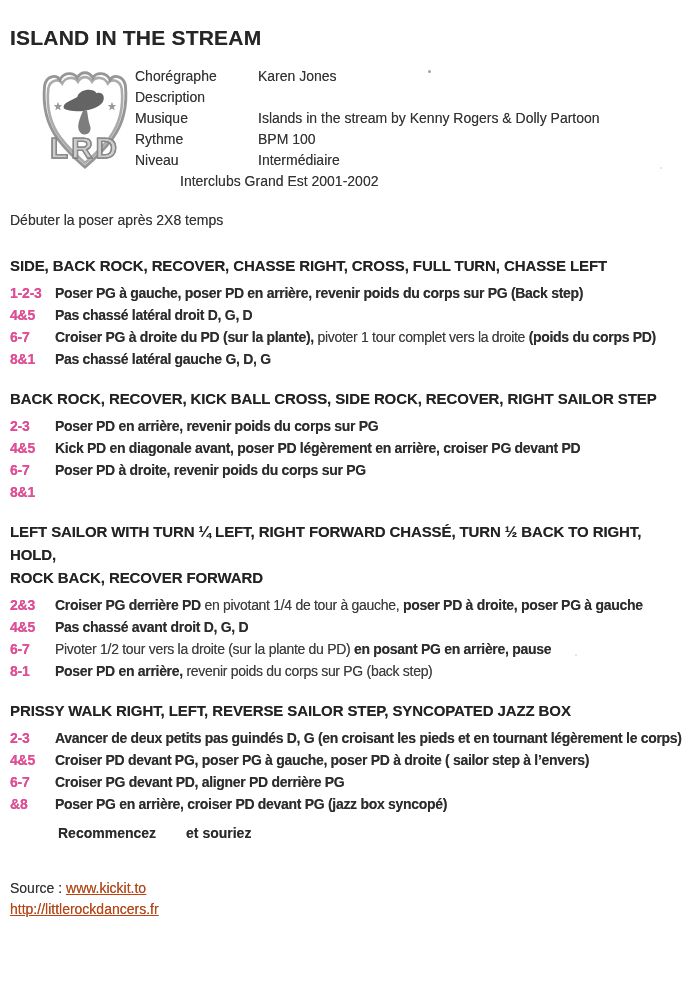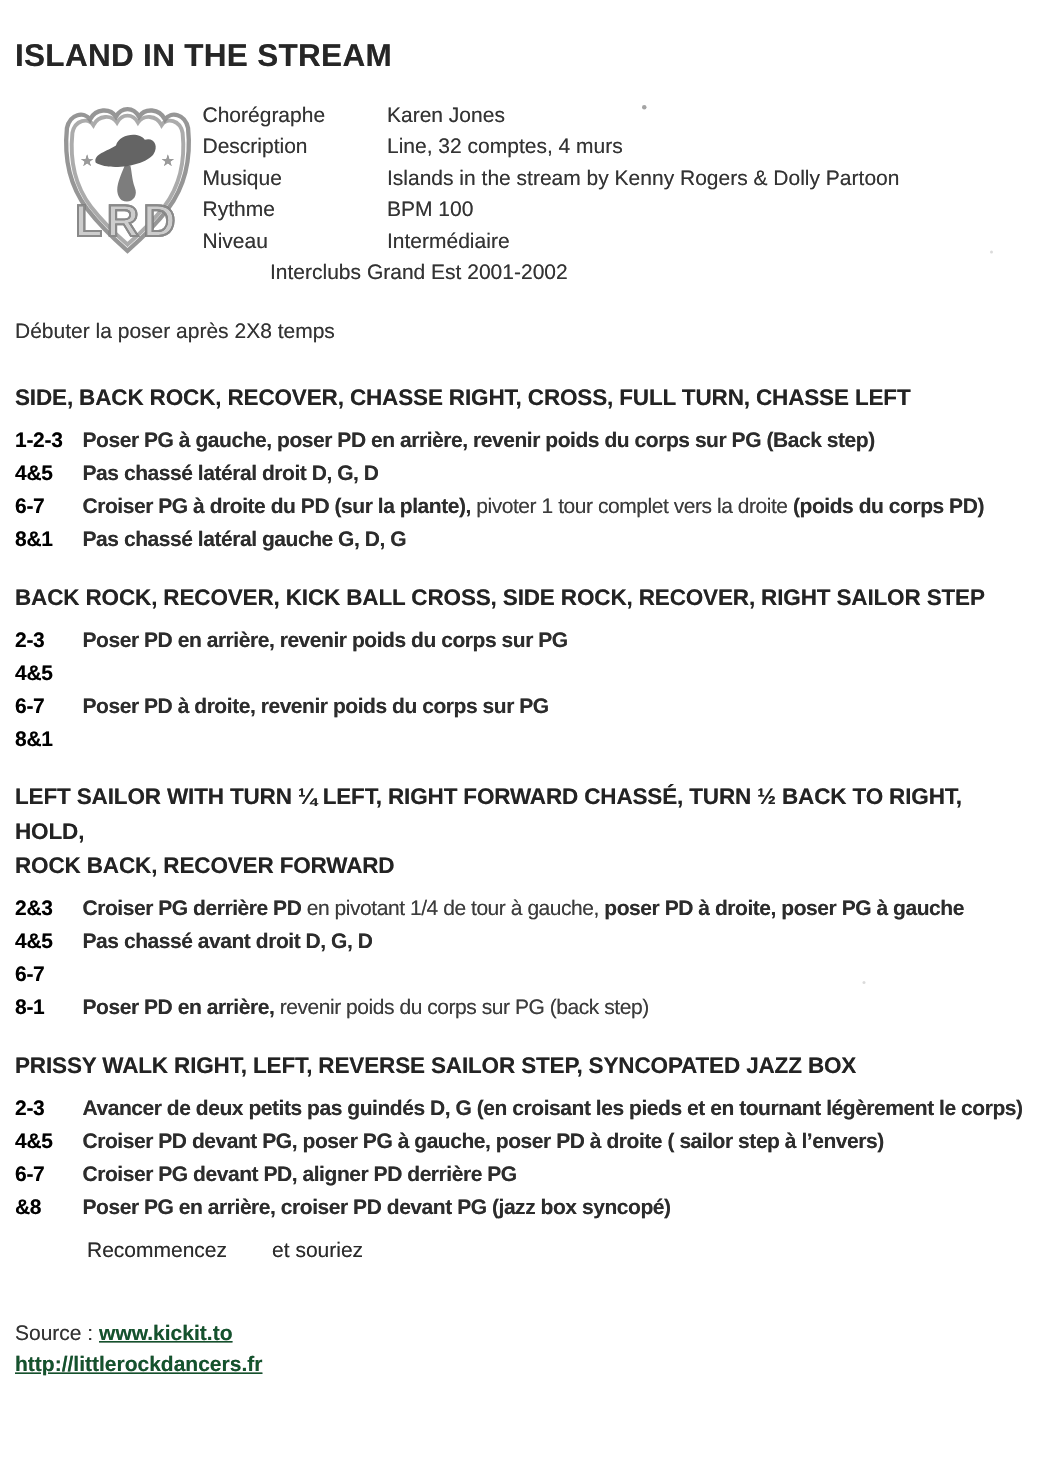--- a/index.html
+++ b/index.html
@@ -25,31 +25,31 @@
 
   .intro-line{margin:20px 0 0 0;font-size:14px;font-weight:500;color:#333;}
 
   .dance-section{margin-top:17px;}
   .dance-section:first-of-type{margin-top:26px;}
   .section-heading{
     margin:0 0 5px 0;font-size:15px;font-weight:700;color:#232323;
     line-height:23px;white-space:pre-line;max-width:675px;letter-spacing:-0.1px;
   }
   .step-row{display:flex;line-height:22px;font-size:14px;}
-  .step-count{width:45px;flex:0 0 auto;font-weight:600;color:#000000;letter-spacing:-0.2px;}
+  .step-count{width:45px;flex:0 0 auto;font-weight:600;color:#ec4899;letter-spacing:-0.2px;}
   .step-text{white-space:nowrap;letter-spacing:-0.3px;}
   .seg-bold{font-weight:600;color:#2c2c2c;}
   .seg-reg{font-weight:400;color:#3c3c3c;}
 
-  .ending-line{margin:10px 0 0 0;font-size:14px;font-weight:400;color:#2b2b2b;padding-left:48px;}
+  .ending-line{margin:10px 0 0 0;font-size:14px;font-weight:700;color:#2b2b2b;padding-left:48px;}
   .ending-right{margin-left:30px;}
 
   .footer-block{margin-top:37px;font-size:14px;font-weight:500;color:#333;}
   .footer-block p{margin:0;line-height:21px;}
-  .doc-link{color:#14532d;text-decoration:underline;cursor:pointer;font-weight:bold;}
+  .doc-link{color:#c2410c;text-decoration:underline;cursor:pointer;}
 
   
   .speck{position:absolute;background:rgba(90,90,90,0.55);border-radius:50%;}
   .speck.title-dot{left:428px;top:44px;width:3px;height:3px;}
   .speck.s1{left:500px;top:309px;width:2px;height:2px;opacity:.5;}
   .speck.s2{left:660px;top:141px;width:2px;height:2px;opacity:.4;}
   .speck.s3{left:575px;top:628px;width:2px;height:2px;opacity:.4;}
 </style>
 </head>
 <body>
@@ -71,21 +71,20 @@
       </svg>
     </div>
     <div class="info-block">
       <div id="info-rows">
           <div class="info-row">
             <span class="info-label">Chorégraphe</span>
             <span class="info-value">Karen Jones</span>
           </div>
           <div class="info-row">
             <span class="info-label">Description</span>
-            <span class="info-value">Line, 32 comptes, 4 murs</span>
           </div>
           <div class="info-row">
             <span class="info-label">Musique</span>
             <span class="info-value">Islands in the stream by Kenny Rogers &amp; Dolly Partoon</span>
           </div>
           <div class="info-row">
             <span class="info-label">Rythme</span>
             <span class="info-value">BPM 100</span>
           </div>
           <div class="info-row">
@@ -120,20 +119,21 @@
         </div>
       </section>
       <section class="dance-section">
         <h2 class="section-heading">BACK ROCK, RECOVER, KICK BALL CROSS, SIDE ROCK, RECOVER, RIGHT SAILOR STEP</h2>
         <div class="step-row">
           <span class="step-count">2-3</span>
           <span class="step-text"><span class="seg-bold">Poser PD en arrière, revenir poids du corps sur PG</span></span>
         </div>
         <div class="step-row">
           <span class="step-count">4&amp;5</span>
+          <span class="step-text"><span class="seg-bold">Kick PD en diagonale avant, poser PD légèrement en arrière, croiser PG devant PD</span></span>
         </div>
         <div class="step-row">
           <span class="step-count">6-7</span>
           <span class="step-text"><span class="seg-bold">Poser PD à droite, revenir poids du corps sur PG</span></span>
         </div>
         <div class="step-row">
           <span class="step-count">8&amp;1</span>
         </div>
       </section>
       <section class="dance-section">
@@ -142,20 +142,21 @@
         <div class="step-row">
           <span class="step-count">2&amp;3</span>
           <span class="step-text"><span class="seg-bold">Croiser PG derrière PD </span><span class="seg-reg">en pivotant 1/4 de tour à gauche, </span><span class="seg-bold">poser PD à droite, poser PG à gauche</span></span>
         </div>
         <div class="step-row">
           <span class="step-count">4&amp;5</span>
           <span class="step-text"><span class="seg-bold">Pas chassé avant droit D, G, D</span></span>
         </div>
         <div class="step-row">
           <span class="step-count">6-7</span>
+          <span class="step-text"><span class="seg-reg">Pivoter 1/2 tour vers la droite (sur la plante du PD) </span><span class="seg-bold">en posant PG en arrière, pause</span></span>
         </div>
         <div class="step-row">
           <span class="step-count">8-1</span>
           <span class="step-text"><span class="seg-bold">Poser PD en arrière, </span><span class="seg-reg">revenir poids du corps sur PG (back step)</span></span>
         </div>
       </section>
       <section class="dance-section">
         <h2 class="section-heading">PRISSY WALK RIGHT, LEFT, REVERSE SAILOR STEP, SYNCOPATED JAZZ BOX</h2>
         <div class="step-row">
           <span class="step-count">2-3</span>

